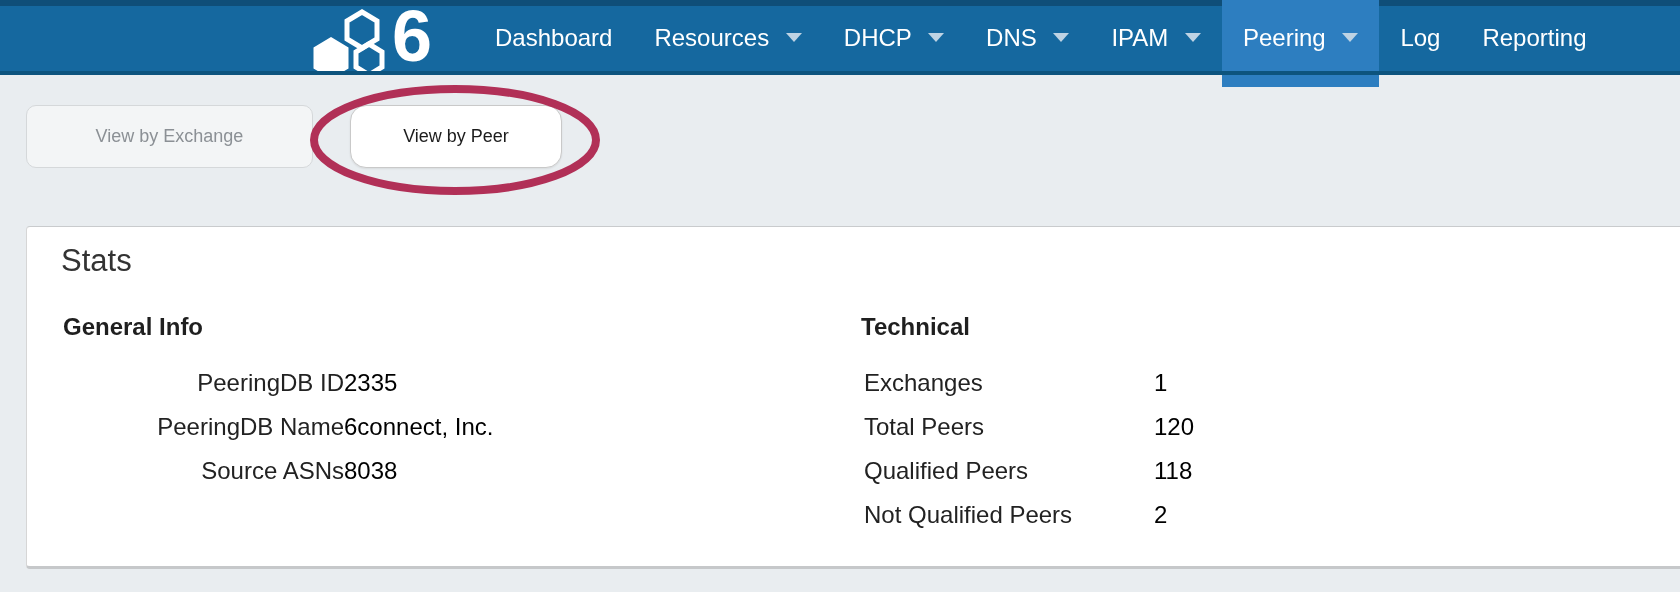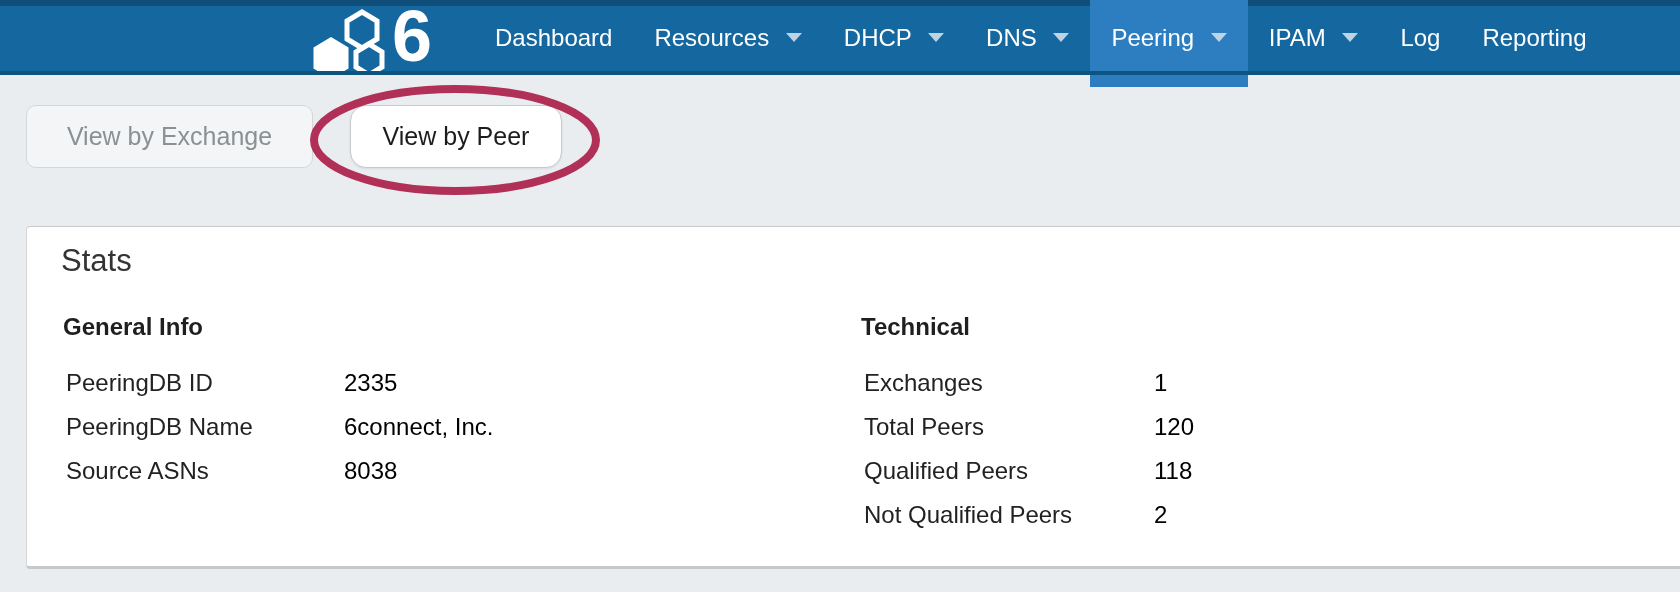--- a/index.html
+++ b/index.html
@@ -50,21 +50,21 @@
     border-left:8px solid transparent;
     border-right:8px solid transparent;
     border-top:9px solid #bed3e4;
     margin-left:10px;vertical-align:middle;margin-top:-4px;
   }
 
   
   .btn{
     position:absolute;top:105px;height:63px;
     box-sizing:border-box;
-    font-size:25px;
+    font-size:18px;
     display:flex;align-items:center;justify-content:center;
     cursor:pointer;
   }
   .btn-exchange{
     left:26px;width:287px;
     background:#f3f5f6;
     border:1px solid #d5d8da;
     border-radius:10px;
     color:#8b9095;
   }
@@ -102,21 +102,21 @@
   .section-heading{
     font-size:24px;font-weight:bold;color:#1f1f1f;
     height:28px;line-height:28px;margin-bottom:20px;
     padding-left:2px;
   }
   .stat-row{
     display:flex;height:44px;align-items:center;
     font-size:24px;color:#222222;
   }
   .stat-label{padding-left:5px;box-sizing:border-box;}
-  .stat-section.left  .stat-label{width:283px;}
+  .stat-section.left  .stat-label{width:283px;text-align:right;}
   .stat-section.right .stat-label{width:295px;}
   .stat-value{color:#000000;}
 </style>
 </head>
 <body>
 
 <div class="nav">
   <div class="nav-strip-top"></div>
 
   <div class="logo">
@@ -142,26 +142,26 @@
       <span class="caret"></span>
     </div>
     <div class="nav-item">
       <span>DHCP</span>
       <span class="caret"></span>
     </div>
     <div class="nav-item">
       <span>DNS</span>
       <span class="caret"></span>
     </div>
+    <div class="nav-item">
+      <span>IPAM</span>
+      <span class="caret"></span>
+    </div>
     <div class="nav-item active">
       <span>Peering</span>
-      <span class="caret"></span>
-    </div>
-    <div class="nav-item">
-      <span>IPAM</span>
       <span class="caret"></span>
     </div>
     <div class="nav-item">
       <span>Log</span>
     </div>
     <div class="nav-item">
       <span>Reporting</span>
     </div>
   </div>
 

